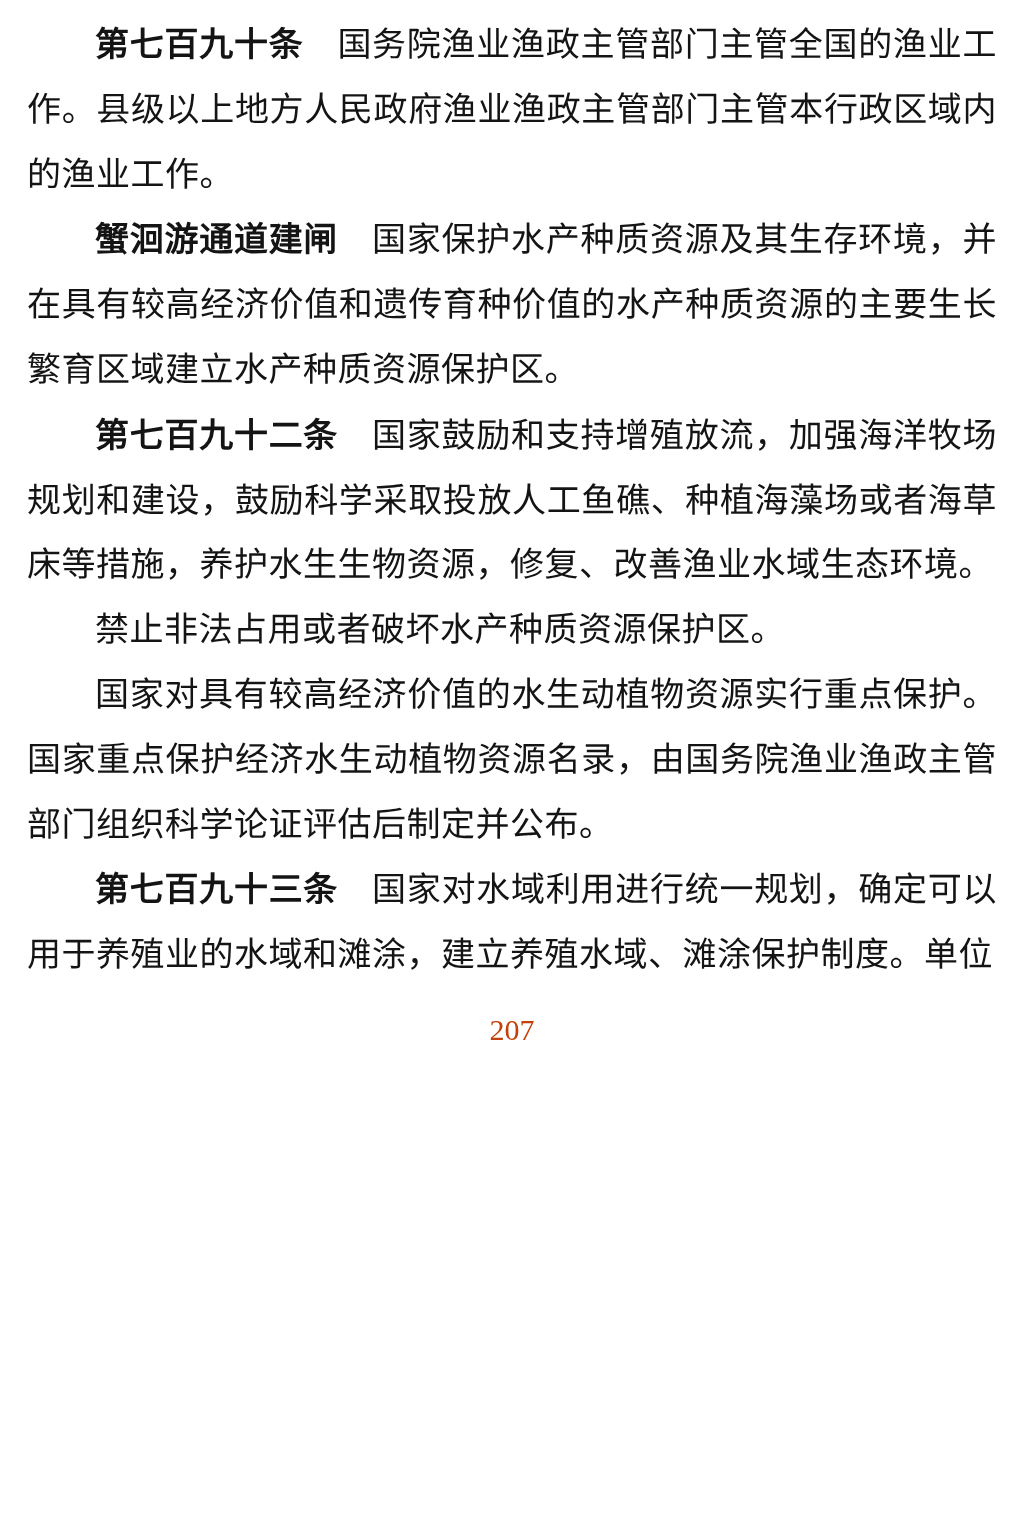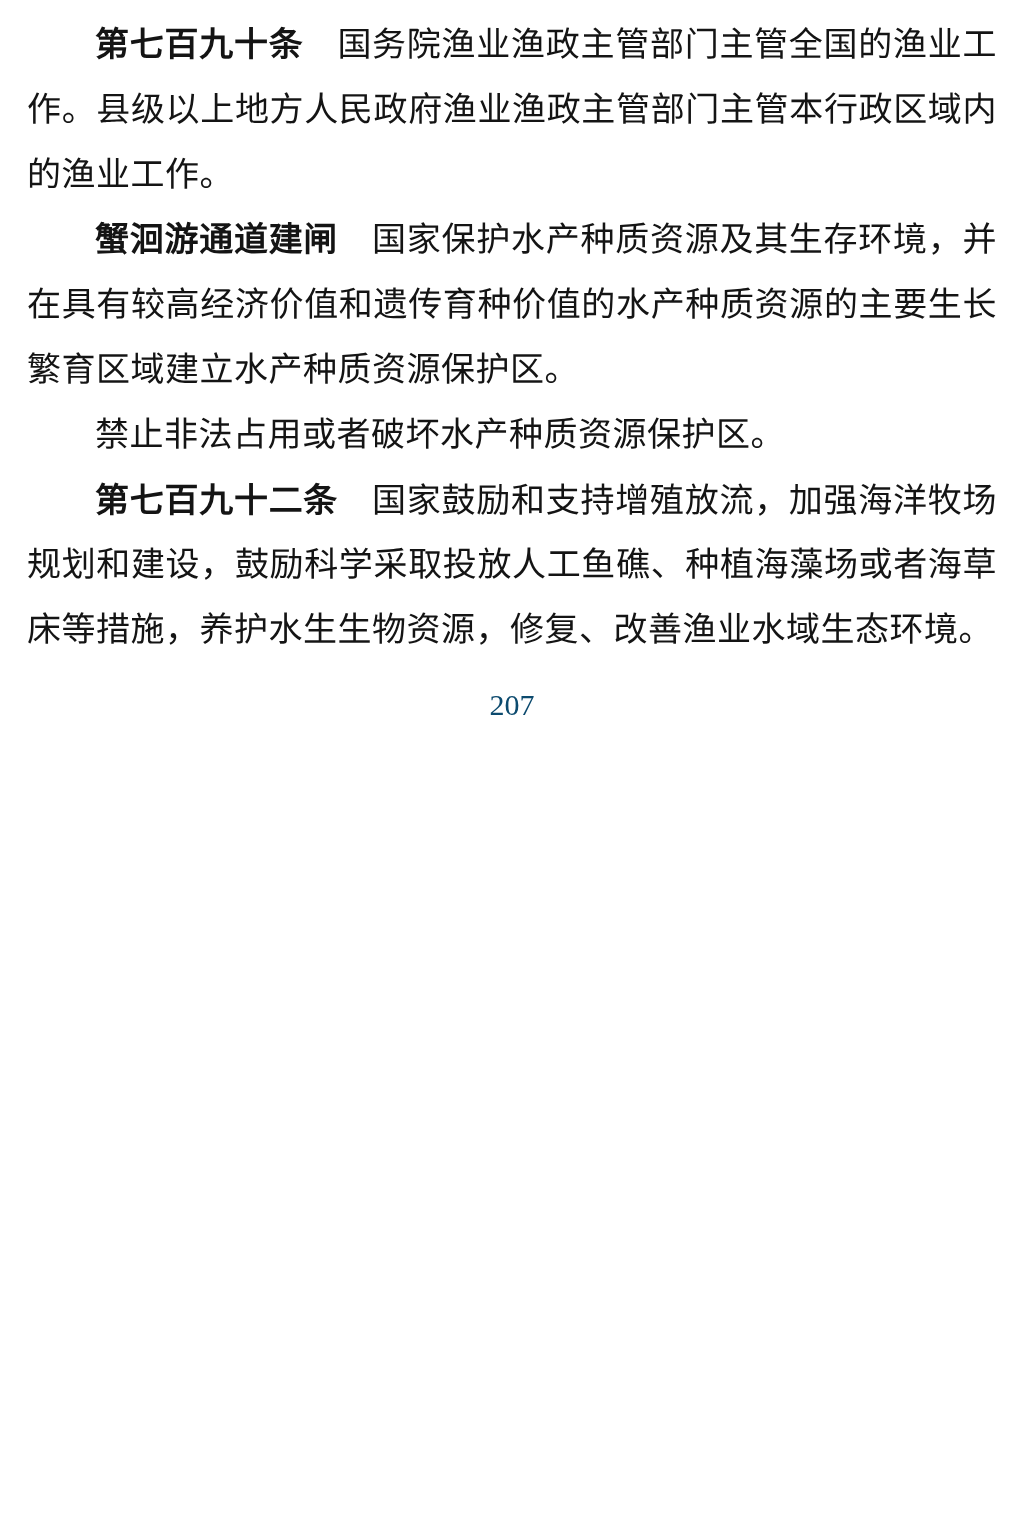--- a/index.html
+++ b/index.html
@@ -45,38 +45,40 @@
   p.law-para .article-no:empty {
     margin-right: 0;
     display: none;
   }
   .footer {
     margin-top: 22px;
     text-align: center;
     font-size: 30px;
     line-height: 40px;
     font-family: "Liberation Serif", "DejaVu Serif", serif;
-    color: #0c4a6e;
+    color: #c2410c;
   }
 </style>
 </head>
 <body>
 
 <div class="page">
   <div class="content">
 
     <p class="law-para"><span class="article-no">第七百九十条</span><span>国务院渔业渔政主管部门主管全国的渔业工作。县级以上地方人民政府渔业渔政主管部门主管本行政区域内的渔业工作。</span></p>
 
     <p class="law-para"><span class="article-no">蟹洄游通道建闸</span><span>国家保护水产种质资源及其生存环境，并在具有较高经济价值和遗传育种价值的水产种质资源的主要生长繁育区域建立水产种质资源保护区。</span></p>
 
 
+    <p class="law-para"><span class="article-no">第七百九十二条</span><span>国家鼓励和支持增殖放流，加强海洋牧场规划和建设，鼓励科学采取投放人工鱼礁、种植海藻场或者海草床等措施，养护水生生物资源，修复、改善渔业水域生态环境。</span></p>
+
     <p class="law-para"><span>禁止非法占用或者破坏水产种质资源保护区。</span></p>
 
-    <p class="law-para"><span class="article-no">第七百九十二条</span><span>国家鼓励和支持增殖放流，加强海洋牧场规划和建设，鼓励科学采取投放人工鱼礁、种植海藻场或者海草床等措施，养护水生生物资源，修复、改善渔业水域生态环境。</span></p>
+    <p class="law-para"><span>国家对具有较高经济价值的水生动植物资源实行重点保护。国家重点保护经济水生动植物资源名录，由国务院渔业渔政主管部门组织科学论证评估后制定并公布。</span></p>
 
 
 
-
+    <p class="law-para"><span class="article-no">第七百九十三条</span><span>国家对水域利用进行统一规划，确定可以用于养殖业的水域和滩涂，建立养殖水域、滩涂保护制度。单位</span></p>
 
   </div>
 
   <div class="footer">207</div>
 </div>
 
 </body></html>

